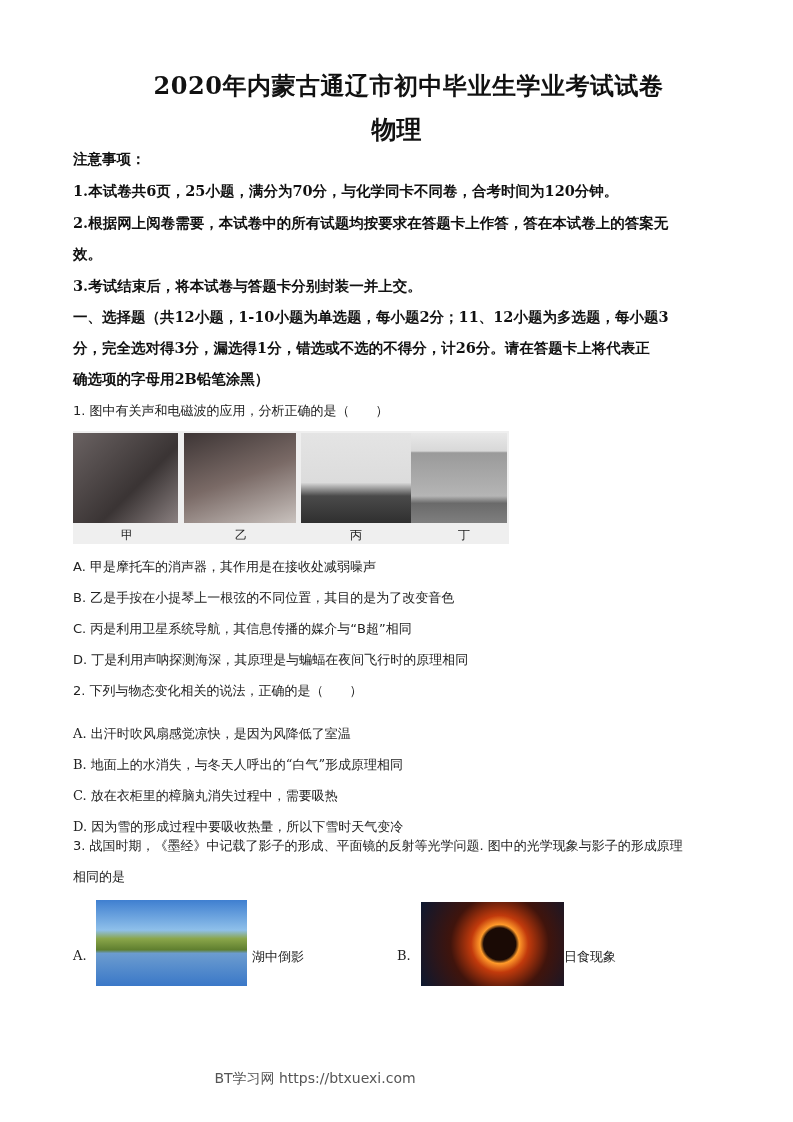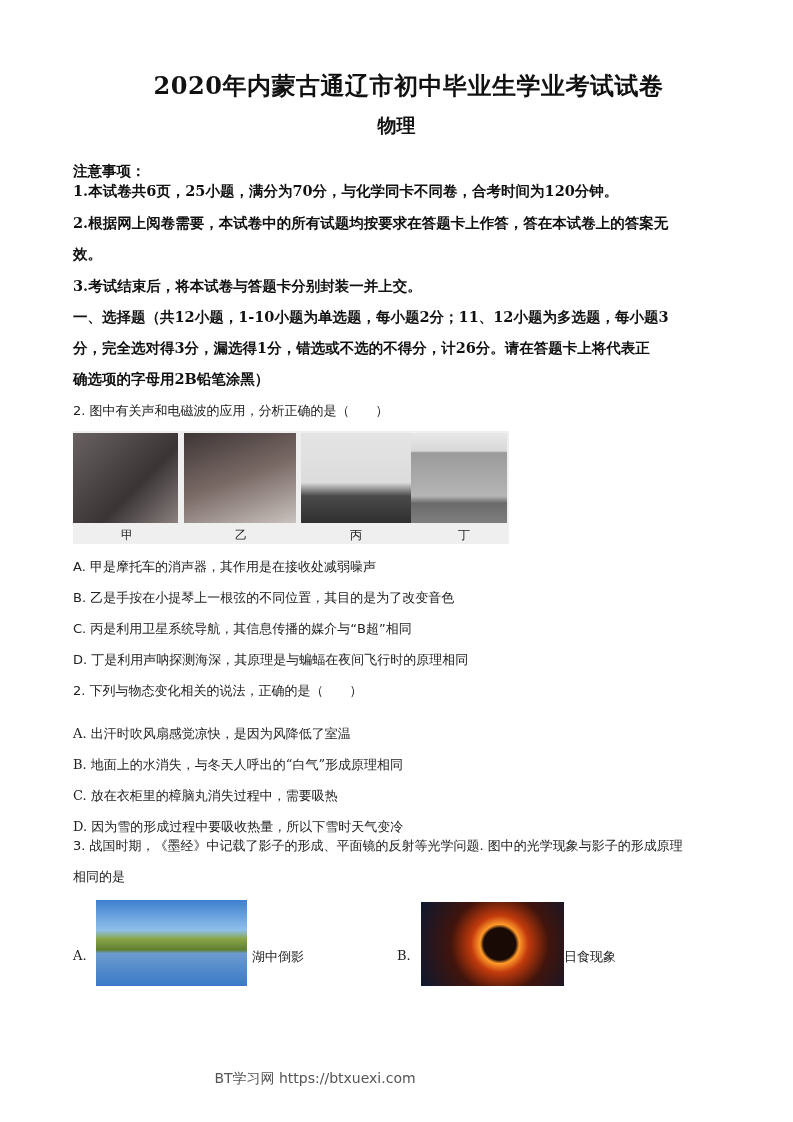--- a/index.html
+++ b/index.html
@@ -1,48 +1,48 @@
 <!DOCTYPE html>
 <html><head>
 <meta charset="utf-8">
 <style>
   html, body { margin:0; padding:0; background:#fff; }
   body { width:793px; height:1122px; position:relative; overflow:hidden; color:#111;
          font-family:"DejaVu Serif","Liberation Serif",serif; }
   .abs { position:absolute; }
   .title { left:0; width:793px; text-align:center; font-weight:bold; }
   .t1 { top:70px; font-size:24px; letter-spacing:0.5px;padding-left:12px; }
-  .t2 { top:113px; font-size:19px; }
+  .t2 { top:113px; font-size:25px; }
   .b { font-weight:bold; font-size:14.5px; left:73px; white-space:nowrap; }
   .n { font-size:13px; left:73px; white-space:nowrap; color:#222; font-family:"DejaVu Sans","Liberation Sans",sans-serif; }
   .opt { font-size:13px; left:73px; white-space:nowrap; color:#222;margin-top:12px; }
   .fig1 { left:73px; top:431px; width:436px; height:113px; background:#efefef; }
   .panel { position:absolute; top:2px; height:90px; }
   .cap { position:absolute; top:96px; font-size:12px; color:#222; }
   .img { position:absolute; }
   .footer { left:0; width:630px; top:1070px; text-align:center; font-size:14px; color:#555;
             font-family:"DejaVu Sans","Liberation Sans",sans-serif; }
 </style>
 </head>
 <body>
 
 <div class="abs title t1">2020年内蒙古通辽市初中毕业生学业考试试卷</div>
 <div class="abs title t2">物理</div>
 
-<div class="abs b" style="top:162px;">注意事项：</div>
+<div class="abs b" style="top:150px;">注意事项：</div>
 <div class="abs b" style="top:182px;">1.本试卷共6页，25小题，满分为70分，与化学同卡不同卷，合考时间为120分钟。</div>
 <div class="abs b" style="top:214px;">2.根据网上阅卷需要，本试卷中的所有试题均按要求在答题卡上作答，答在本试卷上的答案无</div>
 <div class="abs b" style="top:245px;">效。</div>
 <div class="abs b" style="top:277px;">3.考试结束后，将本试卷与答题卡分别封装一并上交。</div>
 
 <div class="abs b" style="top:308px;">一、选择题（共12小题，1-10小题为单选题，每小题2分；11、12小题为多选题，每小题3</div>
 <div class="abs b" style="top:339px;">分，完全选对得3分，漏选得1分，错选或不选的不得分，计26分。请在答题卡上将代表正</div>
 <div class="abs b" style="top:370px;">确选项的字母用2B铅笔涂黑）</div>
 
-<div class="abs n" style="top:402px;">2. 图中有关声和电磁波的应用，分析正确的是（　　）</div>
+<div class="abs n" style="top:402px;">1. 图中有关声和电磁波的应用，分析正确的是（　　）</div>
 <div class="abs fig1">
   <div class="panel" style="left:0;width:105px;background:linear-gradient(135deg,#6a6262,#3a3434 60%,#8a8080);"></div>
   <div class="panel" style="left:111px;width:112px;background:linear-gradient(160deg,#3d3535,#7a6a66 50%,#c9c2be);"></div>
   <div class="panel" style="left:228px;width:110px;background:linear-gradient(180deg,#e4e4e4 0%,#dcdcdc 55%,#4a4a4a 70%,#2f2f2f);"></div>
   <div class="panel" style="left:338px;width:96px;background:linear-gradient(180deg,#e8e8e8 0%,#d8d8d8 20%,#9a9a9a 22%,#b5b5b5 70%,#6a6a6a 78%,#7f7f7f);"></div>
   <div class="cap" style="left:48px;">甲</div>
   <div class="cap" style="left:162px;">乙</div>
   <div class="cap" style="left:277px;">丙</div>
   <div class="cap" style="left:385px;">丁</div>
 </div>

